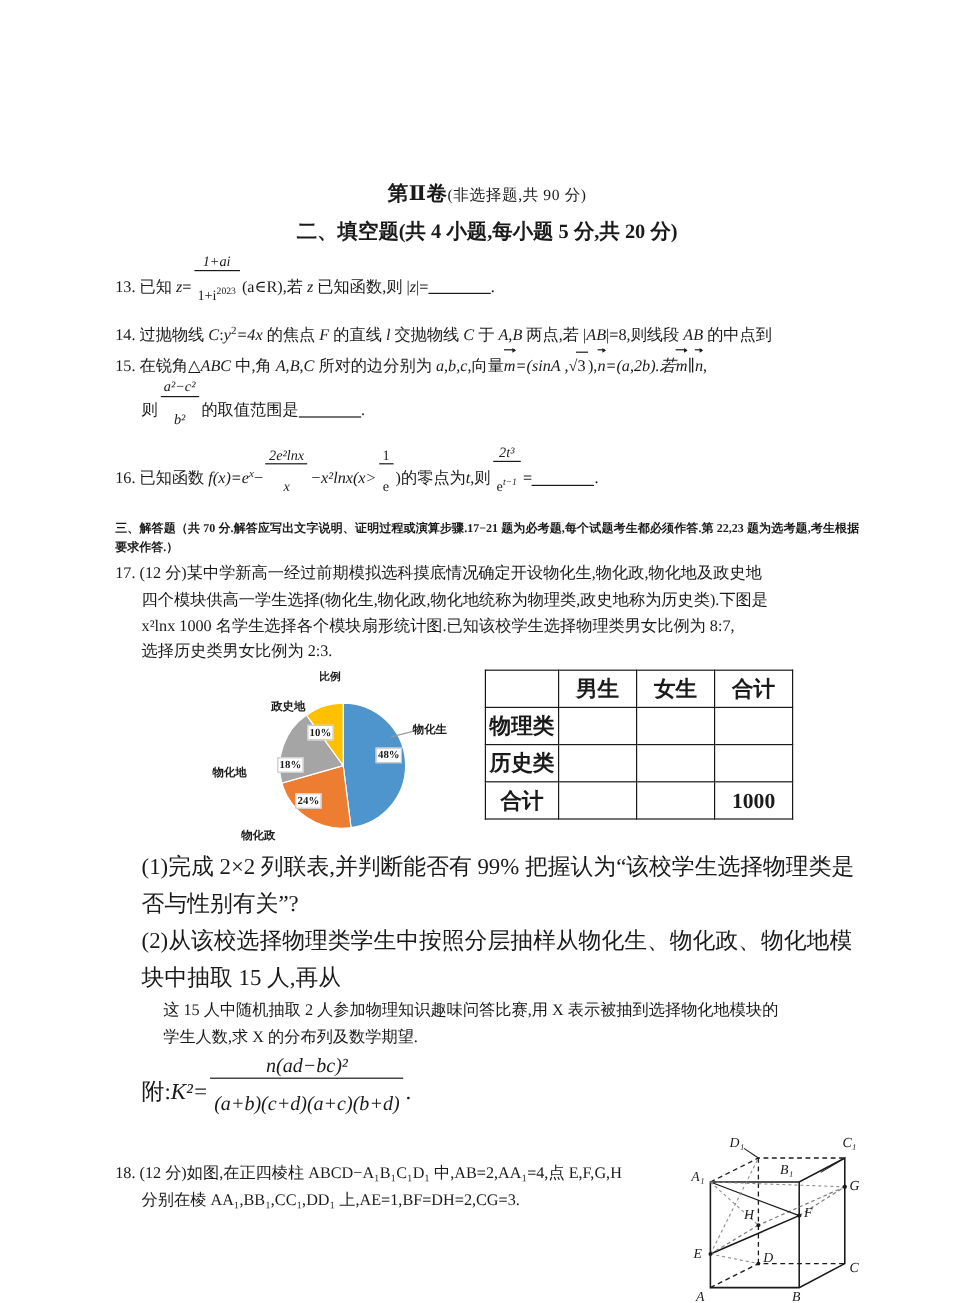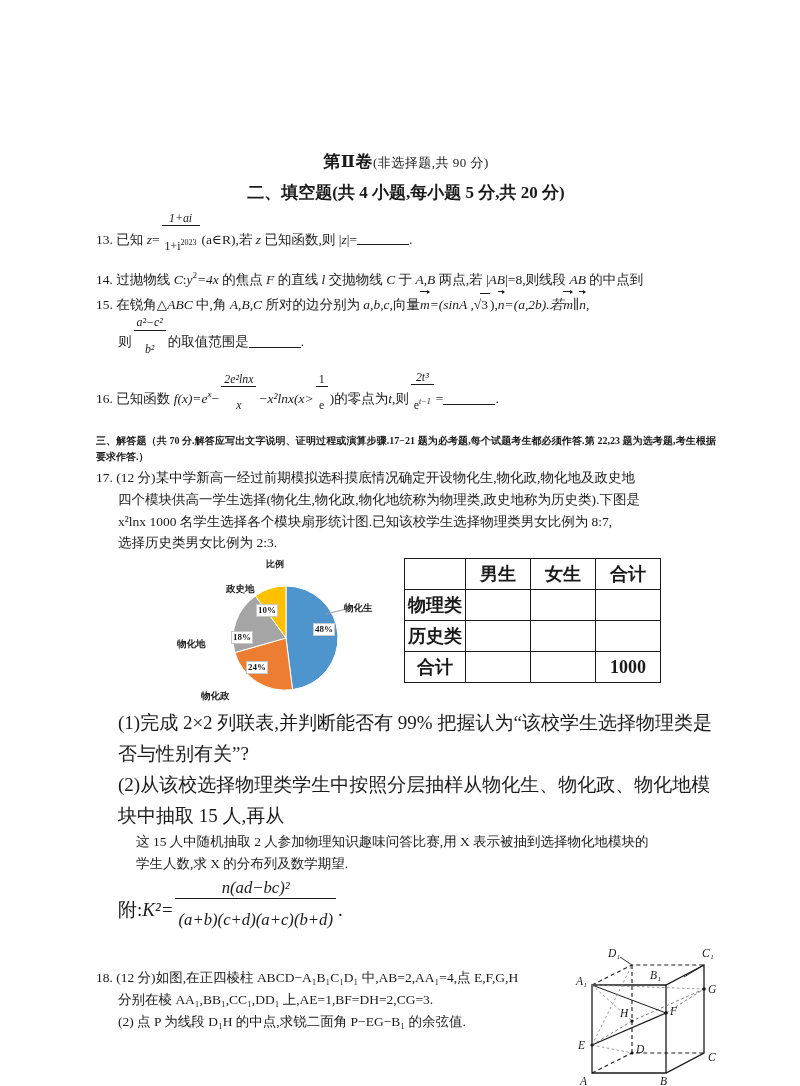--- a/index.html
+++ b/index.html
@@ -416,20 +416,19 @@
         <div class="vlab" style="left:4px;  top:94px;">E</div>
         <div class="vlab" style="left:96px; top:60px;">F</div>
         <div class="vlab" style="left:134px;top:38px;">G</div>
         <div class="vlab" style="left:46px; top:62px;">H</div>
       </div>
 
       <div class="prob" style="width:470px;">
         <span class="num">18.</span>
         <span>(12 分)</span><span>如图,在正四棱柱 ABCD−A₁B₁C₁D₁ 中,AB=2,AA₁=4,点 E,F,G,H</span>
         <div class="indent2">分别在棱 AA₁,BB₁,CC₁,DD₁ 上,AE=1,BF=DH=2,CG=3.</div>
-        <div class="indent2">(2) 点 P 为线段 D₁H 的中点,求锐二面角 P−EG−B₁ 的余弦值.</div>
       </div>
     </div>
 
   </div>
 
 
 </div>
 
 </body></html>

